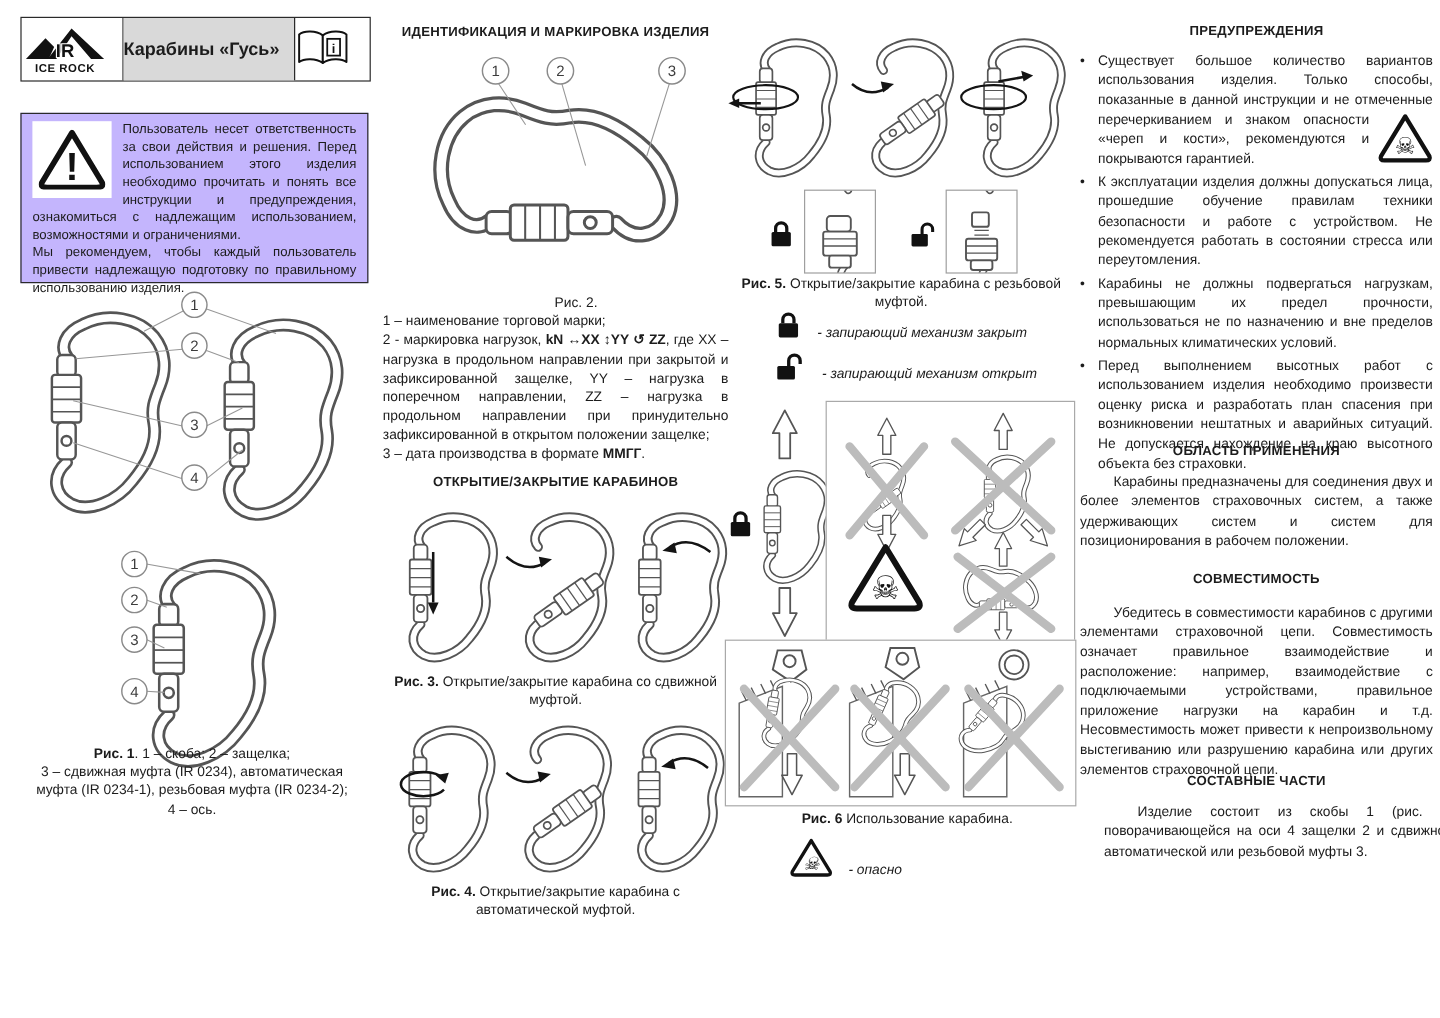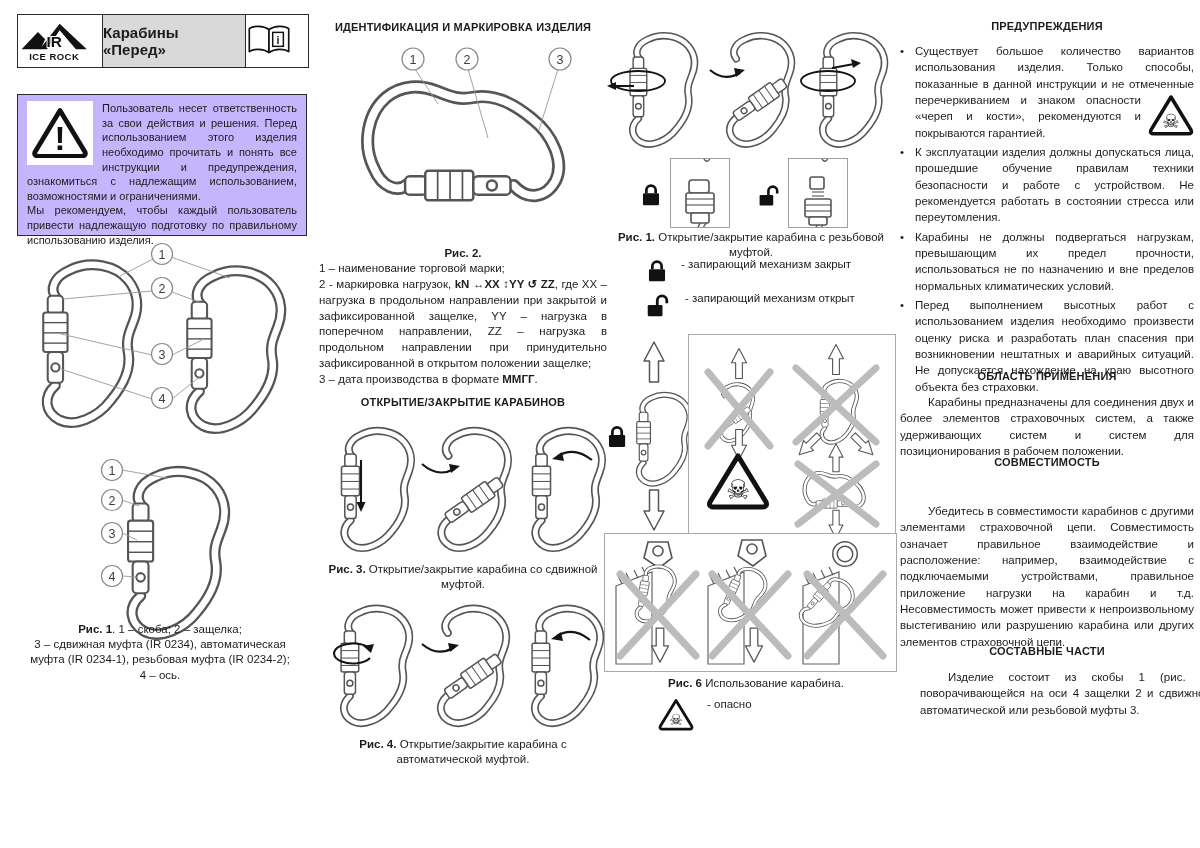--- a/index.html
+++ b/index.html
@@ -44,21 +44,21 @@
   .bookp{fill:#fff;stroke:#111;stroke-width:2;stroke-linejoin:round;}
   .boxed{border:1.2px solid #a9a9a9;background:#fff;}
   .cellbox{border:1px solid #9f9f9f;background:#fff;}
   
   .wlist{font-size:11.5px;line-height:1.42;}
   .wlist .li{display:flex;margin-bottom:3px;}
   .wlist .blt{width:15px;flex:0 0 15px;}
   .wlist .btxt{flex:1;text-align:justify;}
   .skullfloat{float:right;margin:2px 0 2px 7px;}
   .para{font-size:11.5px;line-height:1.42;text-align:justify;text-indent:28px;}
-  .legrow{display:flex;align-items:flex-start;gap:13px;font-size:11.5px;}
+  .legrow{display:flex;align-items:flex-end;gap:13px;font-size:11.5px;font-style:italic;}
 </style>
 </head>
 <body>
 
 <svg width="0" height="0" style="position:absolute">
   <defs>
     <path id="cbody" d="M31 44 C 25 37, 29 27, 41 22 C 57 14, 77 18, 87 30 C 95 40, 95 52, 91 62 C 87 72, 85 77, 87 87 C 89 99, 83 112, 73 124 C 63 137, 45 145, 33 139 C 22 133, 20 121, 30 112" fill="none" stroke-linecap="round"></path>
     <g id="cgate">
       <rect x="24" y="42" width="12" height="14" rx="3" class="part"></rect>
       <rect x="20.5" y="55" width="19" height="31" rx="2" class="part"></rect>
@@ -109,21 +109,21 @@
 <div class="abs hdr" style="left:17px;top:14px;width:290px;height:52px;">
   <div class="hdr-cell hdr-logo">
     <svg width="76" height="46" viewBox="0 0 84 48">
       <polygon points="4,33 22,14 30,22 25,33" fill="#111"></polygon>
       <polygon points="24,33 46,5 76,33 64,33 46,12 32,33" fill="#111"></polygon>
       <text x="40" y="31" font-size="17" font-weight="bold" text-anchor="middle" fill="#111" stroke="#fff" stroke-width="2" paint-order="stroke">IR</text>
       <text x="40" y="45" font-size="10.5" font-weight="bold" text-anchor="middle" fill="#111" letter-spacing="0.5">ICE ROCK</text>
     </svg>
   </div>
   <div class="hdr-cell hdr-title">
-    <span>Карабины «Перед»</span>
+    <span>Карабины «Гусь»</span>
   </div>
   <div class="hdr-cell hdr-book">
     <svg width="46" height="36" viewBox="0 0 56 42">
         <use href="#book"></use>
       </svg>
   </div>
 </div>
 
 <div class="abs uwarn" style="left:17px;top:94px;width:270px;height:130px;">
   <div class="wicon">
@@ -193,21 +193,21 @@
   <line x1="143" y1="27" x2="163" y2="96" class="thin"></line>
   <line x1="233" y1="27" x2="214" y2="88" class="thin"></line>
   <circle cx="88" cy="17" r="11" class="ccirc"></circle>
     <text x="88" y="21.7" text-anchor="middle" class="ctext">1</text>
   <circle cx="142" cy="17" r="11" class="ccirc"></circle>
     <text x="142" y="21.7" text-anchor="middle" class="ctext">2</text>
   <circle cx="235" cy="17" r="11" class="ccirc"></circle>
     <text x="235" y="21.7" text-anchor="middle" class="ctext">3</text>
 </svg>
 
-<div class="abs cap" style="left:319px;top:246px;width:288px;font-weight:bold;">Рис. 2.</div>
+<div class="abs cap" style="left:336px;top:246px;width:288px;font-weight:normal;">Рис. 2.</div>
 
 <div class="abs txt" style="left:319px;top:261px;width:288px;">
   <div>1 – наименование торговой марки;</div>
   <div><span>2 - маркировка нагрузок, </span><b>kN ↔XX ↕YY ↺ ZZ</b><span>, где XX – нагрузка в продольном направлении при закрытой и зафиксированной защелке, YY – нагрузка в поперечном направлении, ZZ – нагрузка в продольном направлении при принудительно зафиксированной в открытом положении защелке;</span></div>
   <div><span>3 – дата производства в формате </span><b>ММГГ</b><span>.</span></div>
 </div>
 
 <div class="abs head" style="left:319px;top:396px;width:288px;">ОТКРЫТИЕ/ЗАКРЫТИЕ КАРАБИНОВ</div>
 
 <svg class="abs" style="left:319px;top:414px;" width="288" height="146" viewBox="0 0 288 146">
@@ -297,21 +297,21 @@
     <line x1="23" y1="33" x2="35" y2="33" class="pline"></line>
       <line x1="23" y1="37" x2="35" y2="37" class="pline"></line>
     <rect x="16" y="40" width="26" height="18" rx="2" class="part"></rect>
     <line x1="16" y1="46" x2="42" y2="46" class="pline"></line>
       <line x1="16" y1="52" x2="42" y2="52" class="pline"></line>
     <rect x="20" y="58" width="18" height="8" rx="2" class="part"></rect>
   </svg>
 </div>
 
 <div class="abs cap" style="left:606px;top:230px;width:290px;">
-  <b>Рис. 1.</b><span> Открытие/закрытие карабина с резьбовой муфтой.</span>
+  <b>Рис. 5.</b><span> Открытие/закрытие карабина с резьбовой муфтой.</span>
 </div>
 
 <div class="abs legrow" style="left:646px;top:258px;width:250px;">
   <svg width="22" height="26" viewBox="0 0 26 30">
       <use href="#lockC"></use>
     </svg>
   <span>- запирающий механизм закрыт</span>
 </div>
 <div class="abs legrow" style="left:646px;top:292px;width:250px;">
   <svg width="26" height="26" viewBox="0 0 30 30">
@@ -441,17 +441,17 @@
   </div>
   <div class="li">
     <span class="blt">•</span>
     <div class="btxt">Перед выполнением высотных работ с использованием изделия необходимо произвести оценку риска и разработать план спасения при возникновении нештатных и аварийных ситуаций. Не допускается нахождение на краю высотного объекта без страховки.</div>
   </div>
 </div>
 
 <div class="abs head" style="left:900px;top:370px;width:294px;">ОБЛАСТЬ ПРИМЕНЕНИЯ</div>
 <div class="abs para" style="left:900px;top:394px;width:294px;">Карабины предназначены для соединения двух и более элементов страховочных систем, а также удерживающих систем и систем для позиционирования в рабочем положении.</div>
 
-<div class="abs head" style="left:900px;top:456px;width:294px;text-align:center;">СОВМЕСТИМОСТЬ</div>
+<div class="abs head" style="left:900px;top:477px;width:294px;text-align:center;">СОВМЕСТИМОСТЬ</div>
 <div class="abs para" style="left:900px;top:503px;width:294px;">Убедитесь в совместимости карабинов с другими элементами страховочной цепи. Совместимость означает правильное взаимодействие и расположение: например, взаимодействие с подключаемыми устройствами, правильное приложение нагрузки на карабин и т.д. Несовместимость может привести к непроизвольному выстегиванию или разрушению карабина или других элементов страховочной цепи.</div>
 
 <div class="abs head" style="left:900px;top:645px;width:294px;">СОСТАВНЫЕ ЧАСТИ</div>
 <div class="abs para" style="left:900px;top:669px;width:294px;margin-left:20px;">Изделие состоит из скобы 1 (рис. 1), поворачивающейся на оси 4 защелки 2 и сдвижной, автоматической или резьбовой муфты 3.</div>
 
 </body></html>

